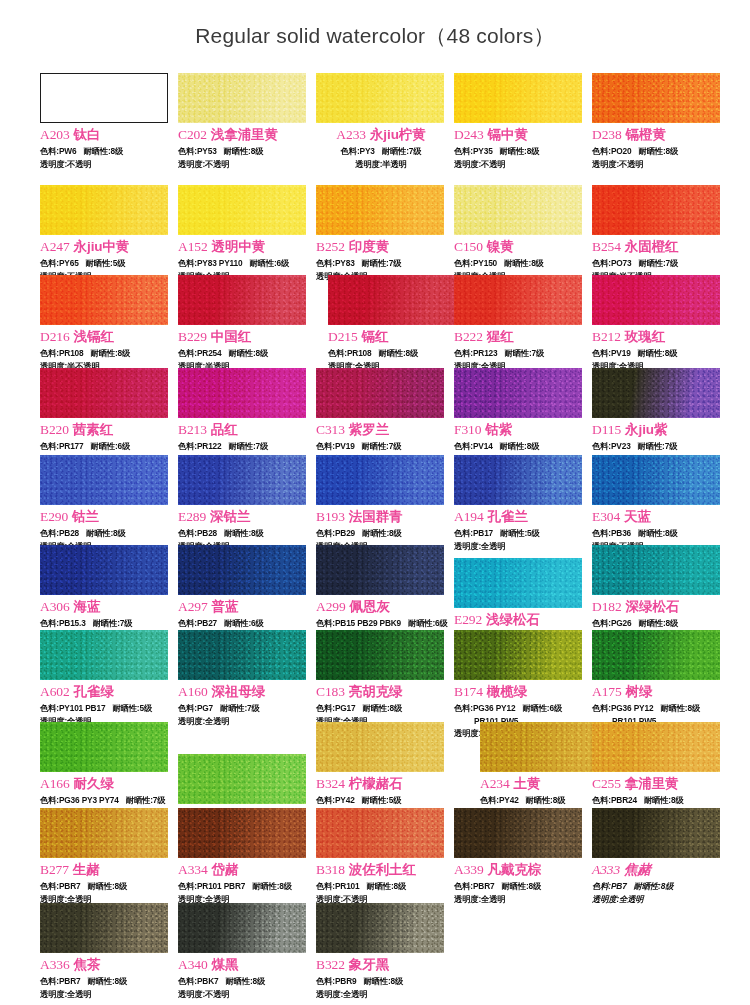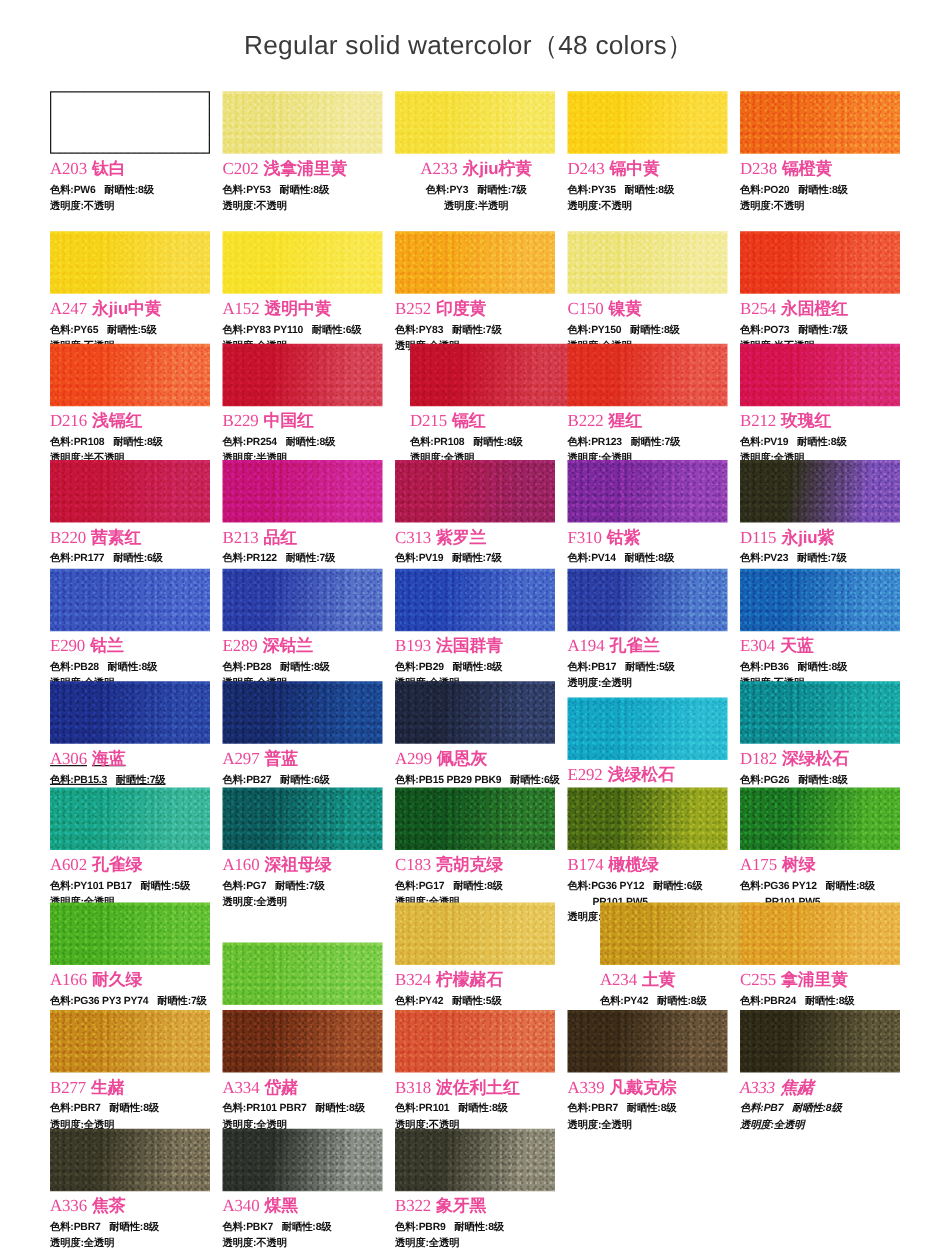--- a/index.html
+++ b/index.html
@@ -292,21 +292,21 @@
       <div class="meta-line">透明度:全透明</div>
     </div>
     <div class="swatch-cell" style="left: 592px; top: 395px;">
       <div class="swatch-chip" style="width: 128px; height: 50px; background: linear-gradient(100deg, rgb(23, 99, 178) 0%, rgb(23, 99, 178) 32%, rgb(61, 139, 206) 78%, rgb(61, 139, 206) 100%);">
         <div class="grain"></div>
       </div>
       <div class="name-line"><span class="code">E304</span><span class="cn">天蓝</span></div>
       <div class="meta-line"><span>色料:PB36</span><span class="meta-gap"></span><span>耐晒性:8级</span></div>
       <div class="meta-line">透明度:不透明</div>
     </div>
-    <div class="swatch-cell" style="left: 40px; top: 485px; text-decoration: underline;">
+    <div class="swatch-cell" style="left: 40px; top: 485px;">
       <div class="swatch-chip" style="width: 128px; height: 50px; background: linear-gradient(100deg, rgb(30, 47, 140) 0%, rgb(30, 47, 140) 32%, rgb(45, 73, 168) 78%, rgb(45, 73, 168) 100%);">
         <div class="grain"></div>
       </div>
       <div class="name-line"><span class="code">A306</span><span class="cn">海蓝</span></div>
       <div class="meta-line"><span>色料:PB15.3</span><span class="meta-gap"></span><span>耐晒性:7级</span></div>
       <div class="meta-line">透明度:不透明</div>
     </div>
     <div class="swatch-cell" style="left: 178px; top: 485px;">
       <div class="swatch-chip" style="width: 128px; height: 50px; background: linear-gradient(100deg, rgb(24, 44, 110) 0%, rgb(24, 44, 110) 32%, rgb(29, 74, 148) 78%, rgb(29, 74, 148) 100%);">
         <div class="grain"></div>

